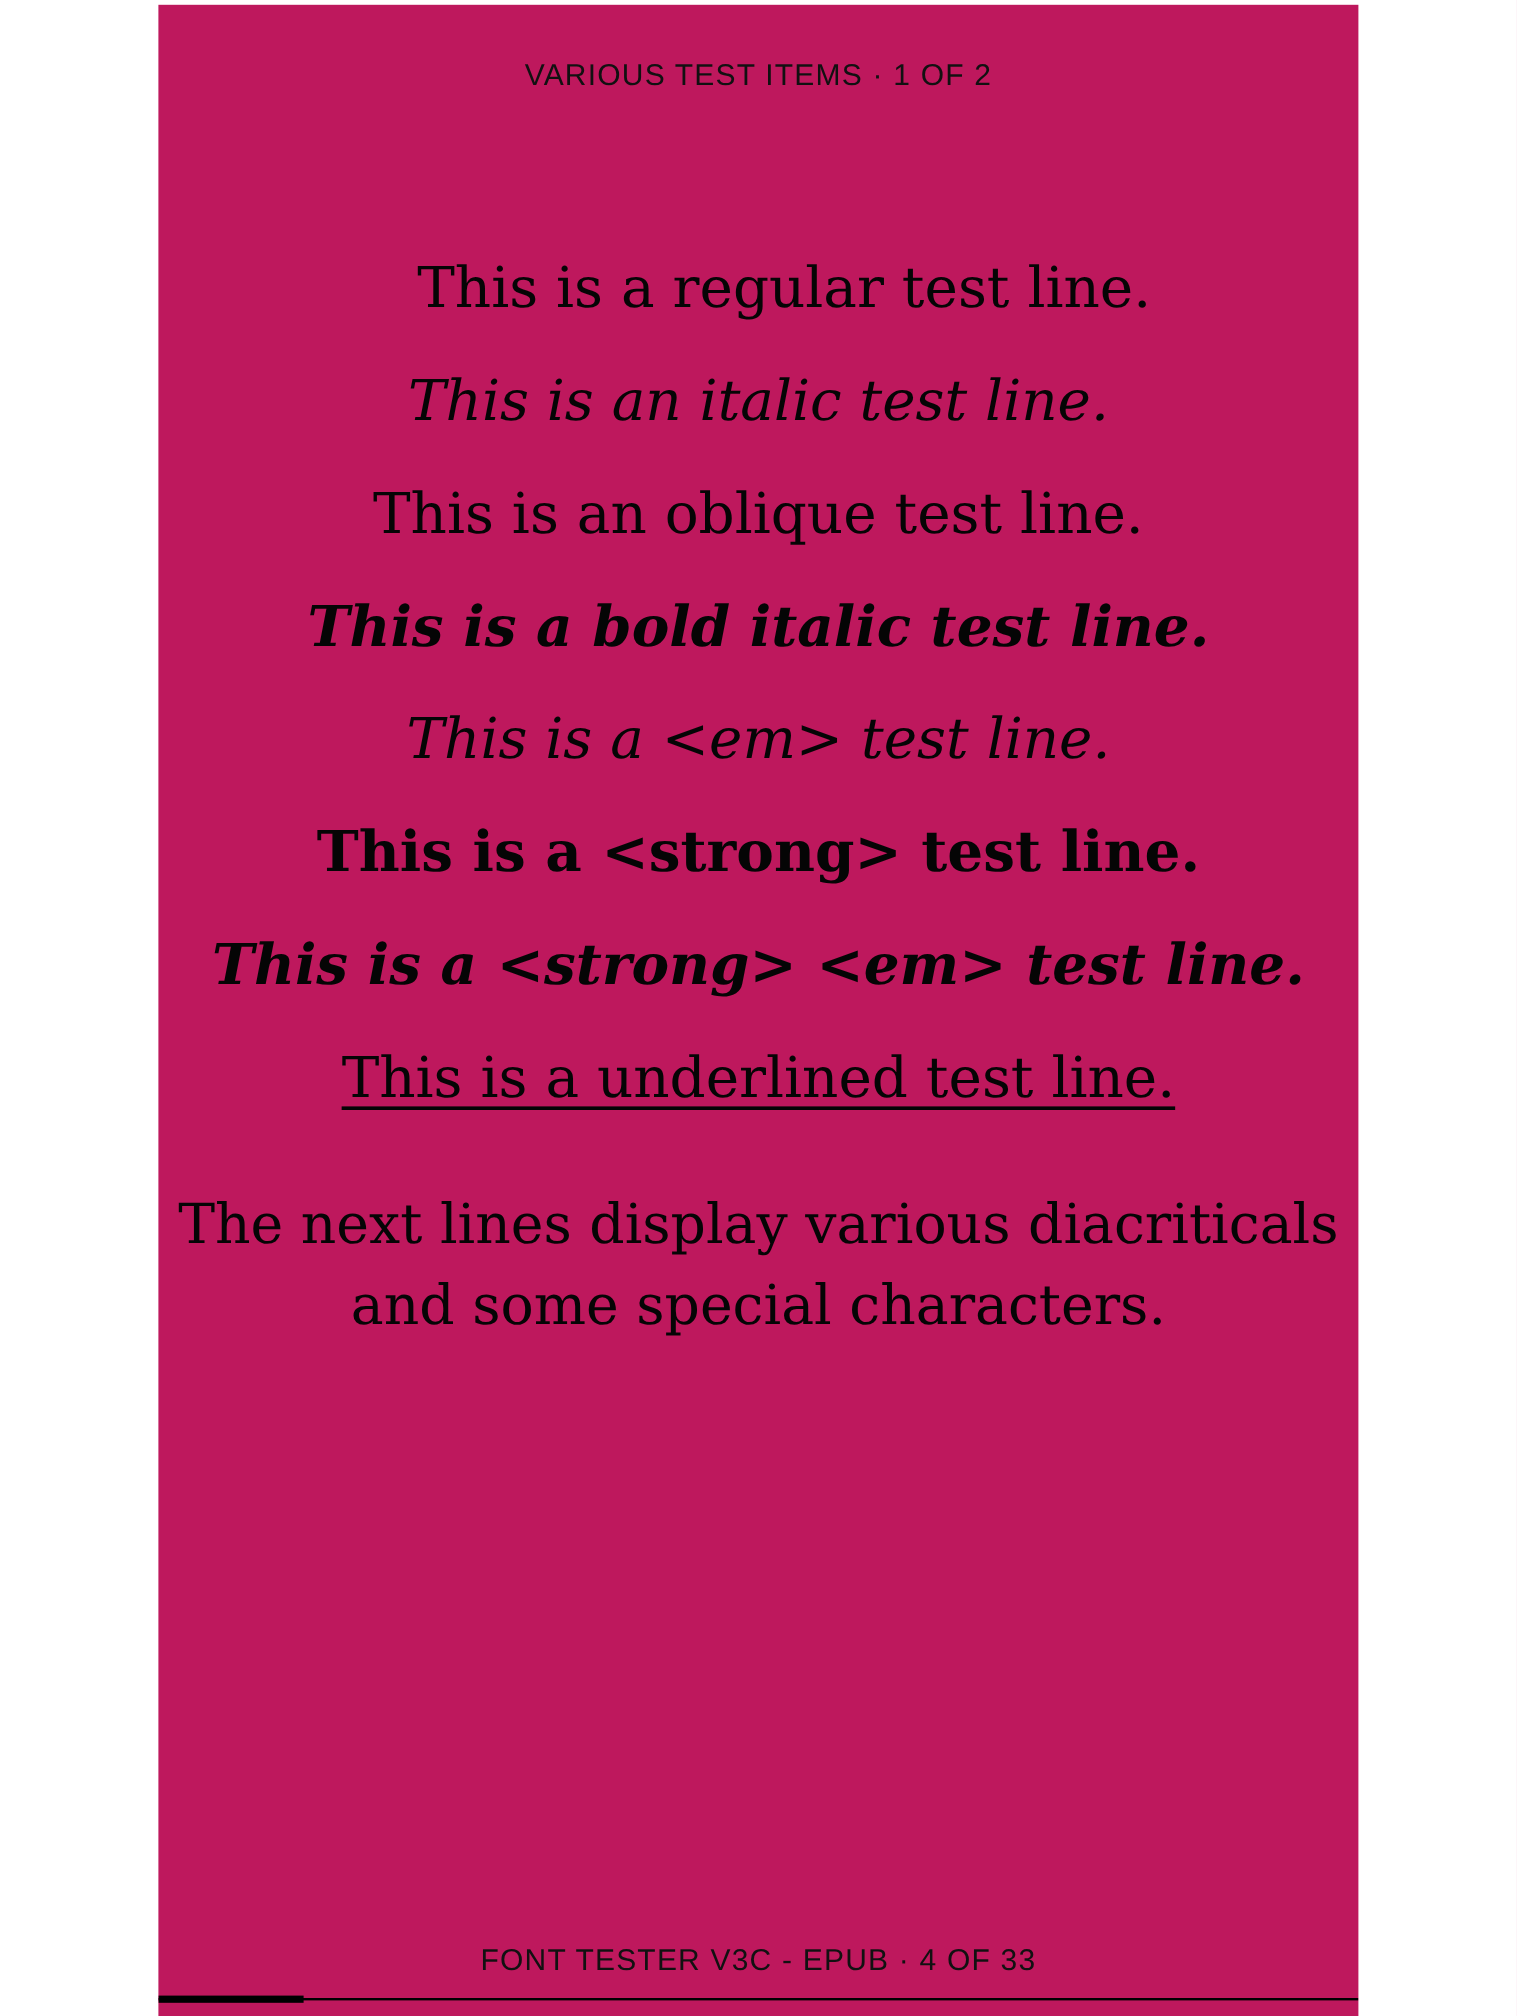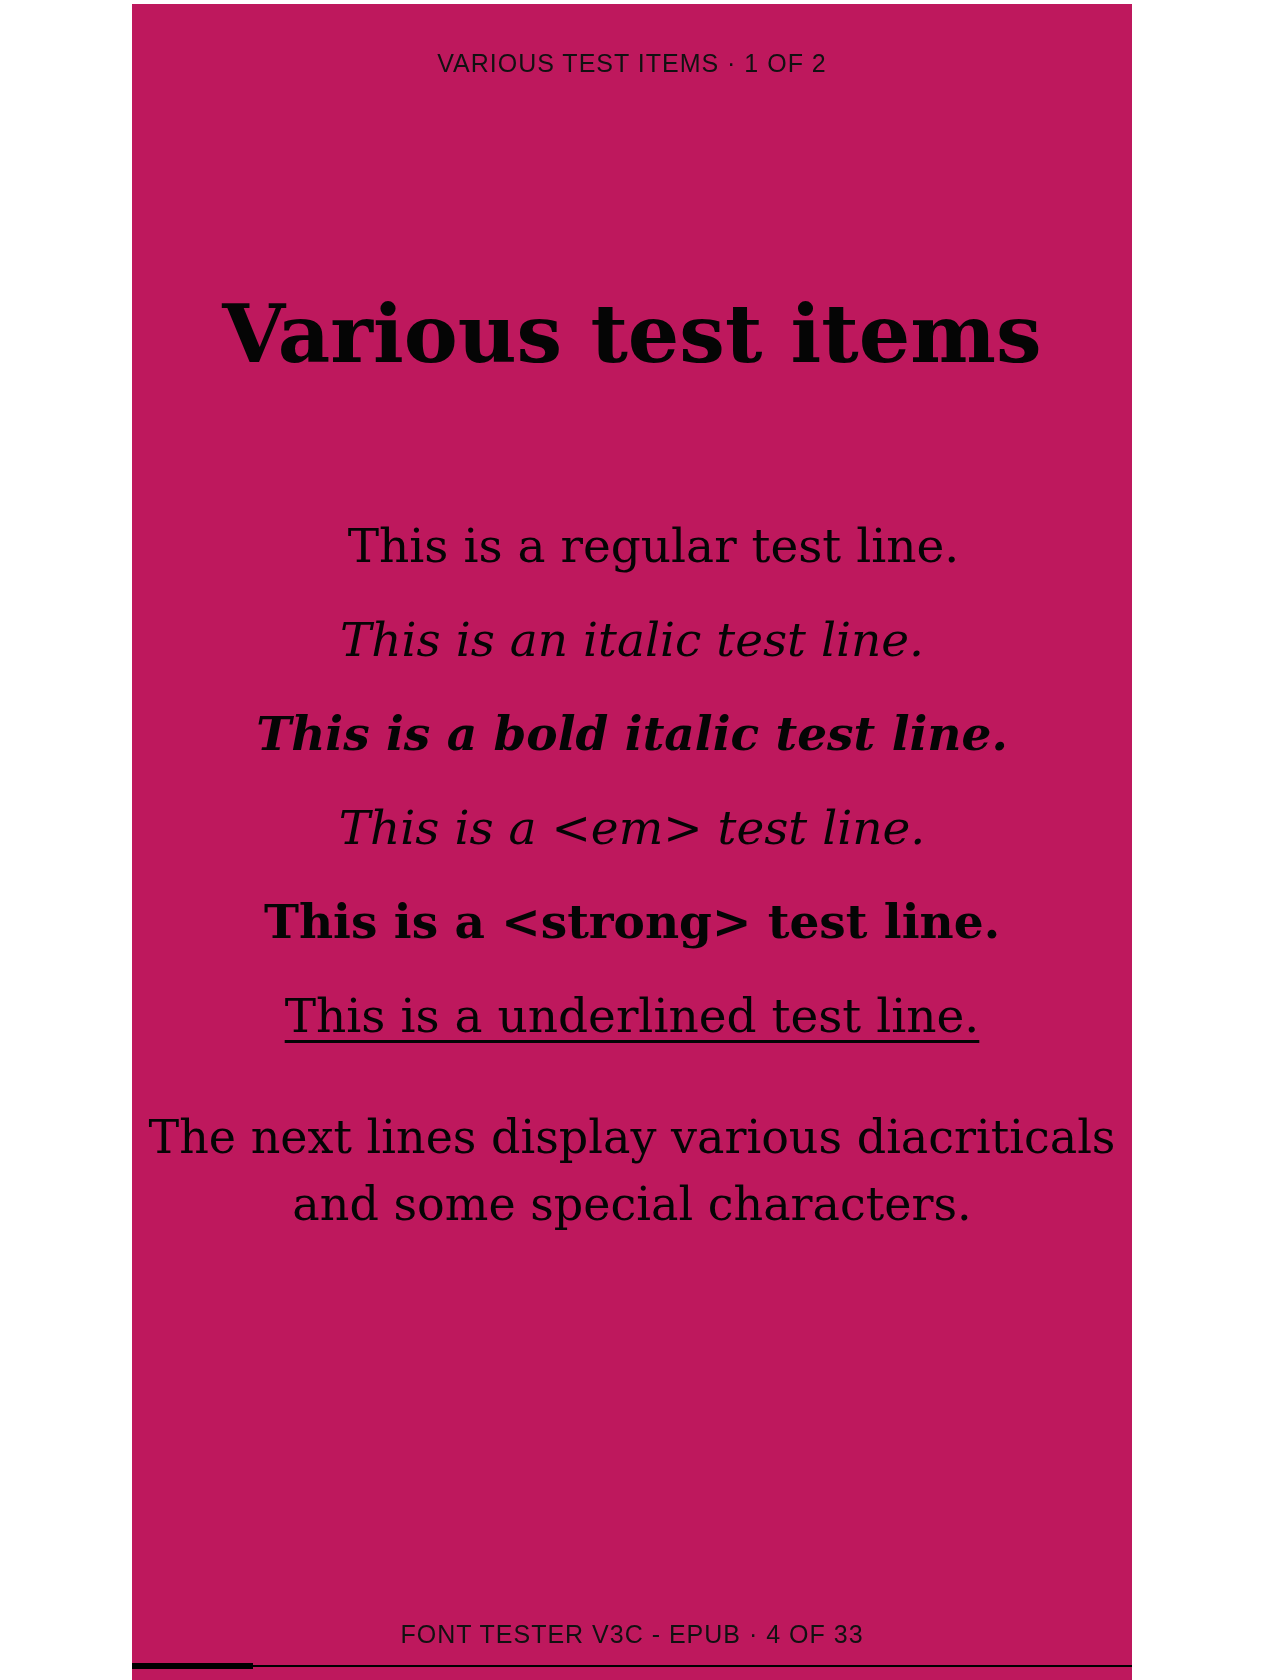--- a/index.html
+++ b/index.html
@@ -91,28 +91,29 @@
     background: #000000;
   }
 </style>
 </head>
 <body>
 
 <div class="page">
 
   <div class="running-header">VARIOUS TEST ITEMS · 1 OF 2</div>
 
-  <h1 class="chapter-title">Various test items</h1>
 
   <div class="test-lines">
     <p class="st-regular">This is a regular test line.</p>
     <p class="st-italic">This is an italic test line.</p>
+    <p class="st-oblique">This is an oblique test line.</p>
     <p class="st-bold-italic">This is a bold italic test line.</p>
     <p class="st-em">This is a &lt;em&gt; test line.</p>
     <p class="st-strong">This is a &lt;strong&gt; test line.</p>
+    <p class="st-strong-em">This is a &lt;strong&gt; &lt;em&gt; test line.</p>
     <p class="st-underline">This is a underlined test line.</p>
   </div>
 
   <p class="body-paragraph">The next lines display various diacriticals and some special characters.</p>
 
   <div class="running-footer">FONT TESTER V3C - EPUB · 4 OF 33</div>
 
   <div class="progress-track"></div>
   <div class="progress-fill" style="width: 12.1%; background: rgb(0, 0, 0);"></div>
 

